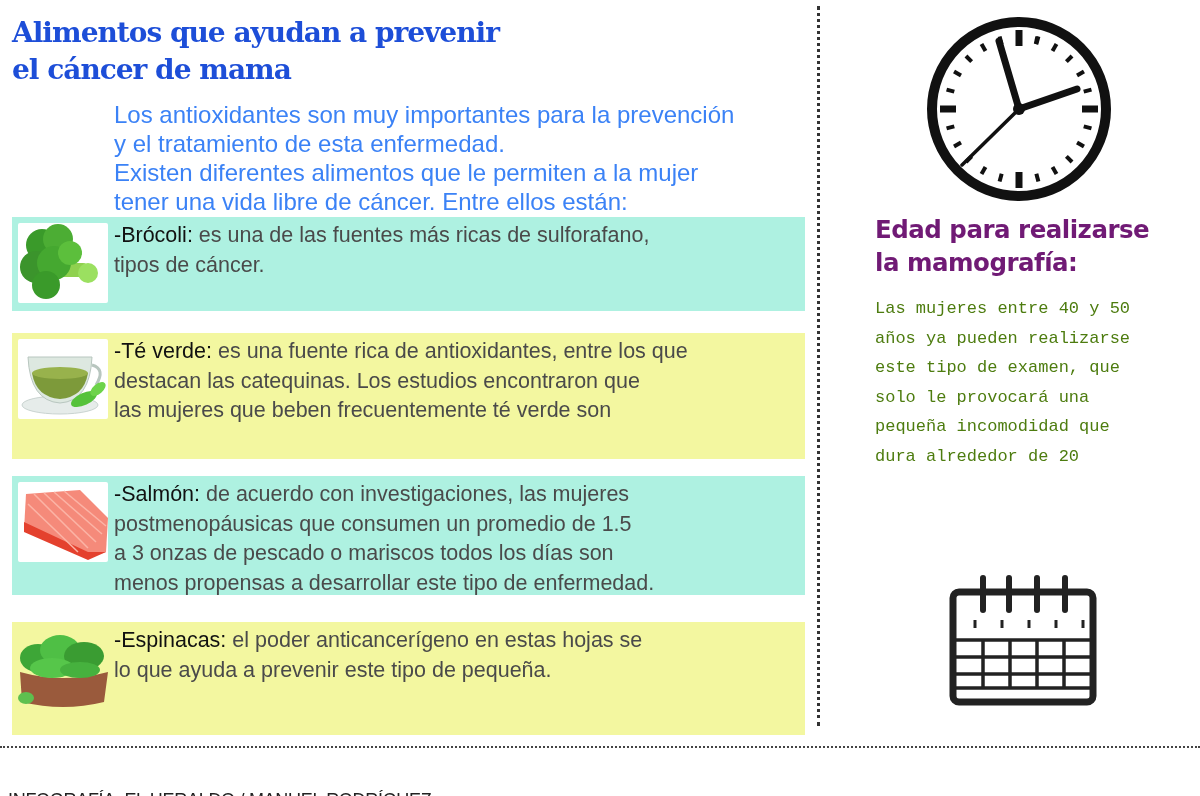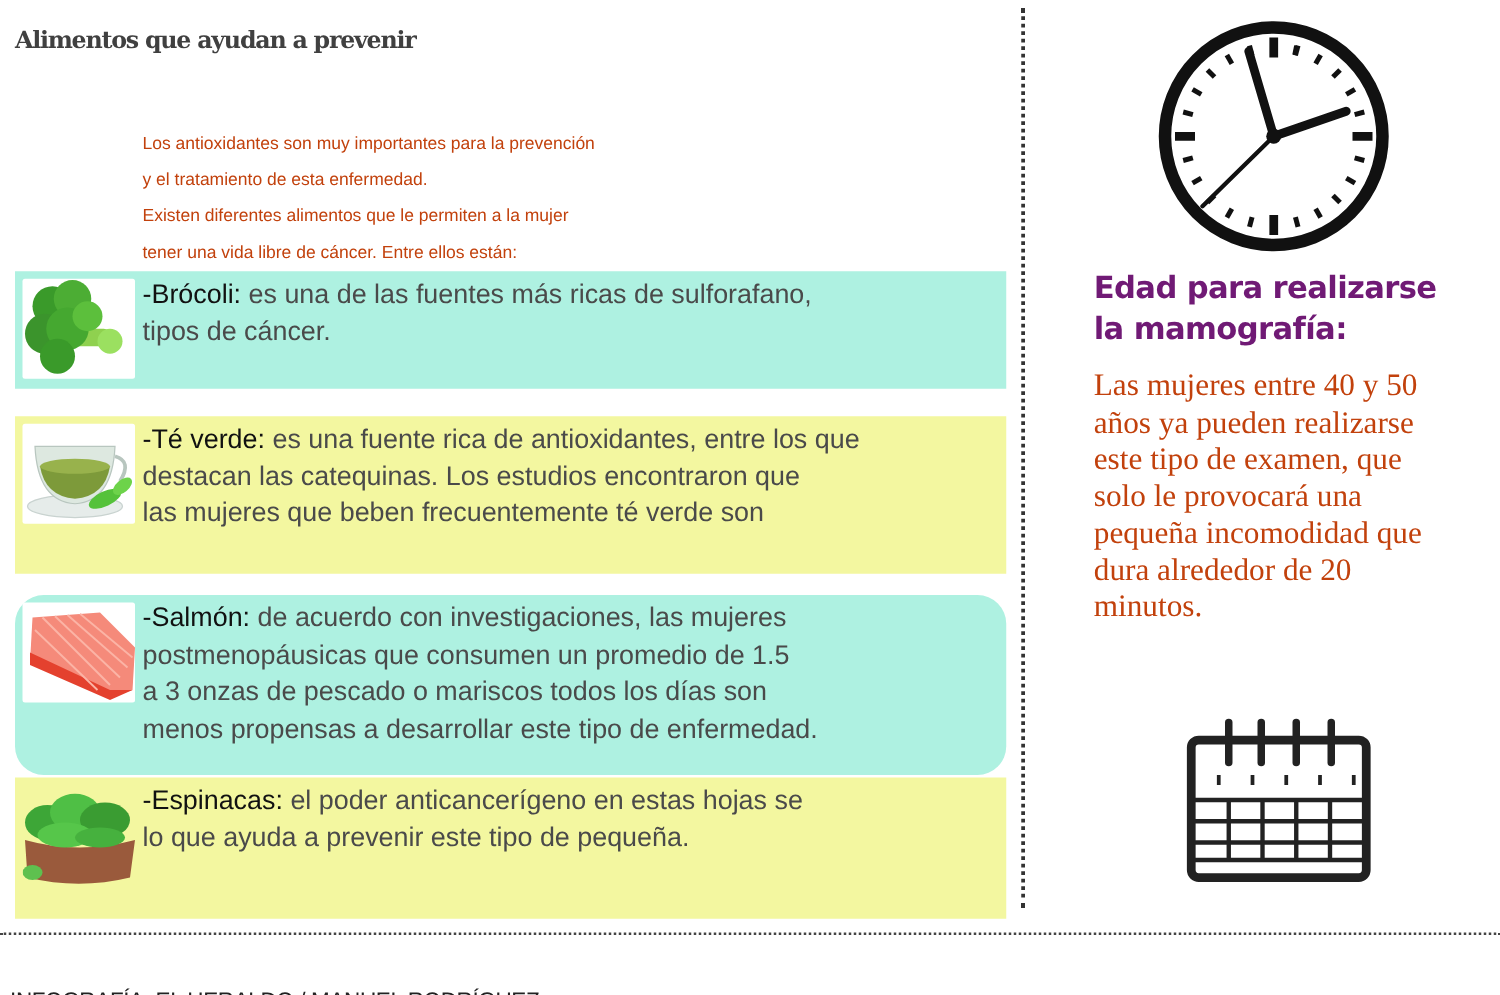--- a/index.html
+++ b/index.html
@@ -1,46 +1,47 @@
 <!DOCTYPE html>
 <html><head>
 <meta charset="utf-8">
 <style>
   html, body { margin:0; padding:0; }
   body { width:1200px; height:796px; background:#ffffff; position:relative; overflow:hidden;
          font-family:"DejaVu Sans", sans-serif; color:#3a3a3a; }
   .title { position:absolute; left:12px; top:14px; width:600px;
-           font-family:"DejaVu Serif", serif; font-weight:bold; font-size:19px; line-height:37px;
-           color:#404040; letter-spacing:-1px; }
+           font-family:"DejaVu Serif", serif; font-weight:bold; font-size:28px; line-height:37px;
+           color:#1d4ed8; letter-spacing:-1px; }
   .intro { position:absolute; left:114px; top:100px; width:690px;
-           font-family:"Liberation Sans", sans-serif; font-size:14px; line-height:29px; color:#c2410c; }
+           font-family:"Liberation Sans", sans-serif; font-size:24px; line-height:29px; color:#3b82f6; }
   .intro p { margin:0; }
   .box { position:absolute; left:12px; width:793px; }
   .box.teal { background:#aef1e1; }
   .box.yellow { background:#f3f7a0; }
   .thumb { position:absolute; left:6px; top:6px; width:90px; height:80px; border-radius:2px; overflow:hidden; }
   .btext { position:absolute; left:102px; top:4px; width:690px;
            font-family:"Liberation Sans", sans-serif; font-size:21.5px; line-height:29.5px; color:#4a4a4a; }
   .btext b { color:#111; font-weight:normal; }
   .vdivider { position:absolute; left:817px; top:6px; height:720px; border-left:3px dotted #333; }
   .hdivider { position:absolute; left:0; top:746px; width:1200px; border-top:2px dotted #444; }
   .credit { position:absolute; left:8px; top:790px; font-family:"Liberation Sans", sans-serif;
             font-size:18px; color:#222; letter-spacing:-0.3px; }
   .clock { position:absolute; left:924px; top:15px; width:190px; height:190px; }
   .rhead { position:absolute; left:875px; top:213px; width:320px;
            font-family:"DejaVu Sans", sans-serif; font-weight:bold; font-size:24.5px; line-height:33px; color:#701a75; letter-spacing:-0.5px; }
   .rbody { position:absolute; left:875px; top:294px; width:320px;
-           font-family:Liberation Serif, serif; font-size:25px; line-height:29.5px; color:#c2410c; }
+           font-family:Liberation Mono, monospace; font-size:17px; line-height:29.5px; color:#4d7c0f; }
   .calendar { position:absolute; left:945px; top:570px; width:155px; height:140px; }
 </style>
 </head>
 <body>
 
 <div class="title">
   <div>Alimentos que ayudan a prevenir</div>
+  <div>el cáncer de mama</div>
 </div>
 
 <div class="intro">
   <p>Los antioxidantes son muy importantes para la prevención</p>
   <p>y el tratamiento de esta enfermedad.</p>
   <p>Existen diferentes alimentos que le permiten a la mujer</p>
   <p>tener una vida libre de cáncer. Entre ellos están:</p>
 </div>
 
 <div class="box teal" style="top:217px;height:94px;">
@@ -74,21 +75,21 @@
       <ellipse cx="80" cy="50" rx="9" ry="5" fill="#6dd34a" transform="rotate(-40 80 50)"></ellipse>
     </svg>
   </div>
   <div class="btext">
     <div><b>-Té verde:</b><span> es una fuente rica de antioxidantes, entre los que</span></div>
     <div>destacan las catequinas. Los estudios encontraron que</div>
     <div>las mujeres que beben frecuentemente té verde son</div>
   </div>
 </div>
 
-<div class="box teal" style="top:476px;height:144px;border-radius:23px;">
+<div class="box teal" style="top:476px;height:119px;">
   <div class="thumb" style="background:#ffffff;">
     <svg width="90" height="80" viewBox="0 0 90 80">
       <path d="M8 12 L62 8 L90 36 L88 70 L70 76 L6 48 Z" fill="#f58a7a"></path>
       <path d="M6 40 L70 70 L88 70 L70 78 L6 50 Z" fill="#e4412e"></path>
       <g stroke="#fbb4a6" stroke-width="1.5">
         <line x1="16" y1="12" x2="70" y2="66"></line>
         <line x1="26" y1="11" x2="78" y2="60"></line>
         <line x1="36" y1="10" x2="84" y2="52"></line>
         <line x1="46" y1="9" x2="88" y2="44"></line>
         <line x1="10" y1="22" x2="60" y2="70"></line>
@@ -169,21 +170,20 @@
   <div>la mamografía:</div>
 </div>
 
 <div class="rbody">
   <div>Las mujeres entre 40 y 50</div>
   <div>años ya pueden realizarse</div>
   <div>este tipo de examen, que</div>
   <div>solo le provocará una</div>
   <div>pequeña incomodidad que</div>
   <div>dura alrededor de 20</div>
-  <div>minutos.</div>
 </div>
 
 <div class="calendar">
   <svg width="155" height="140" viewBox="0 0 155 140">
     <rect x="8" y="22" width="140" height="110" rx="6" fill="#fff" stroke="#222" stroke-width="7"></rect>
     <g fill="none" stroke="#222" stroke-width="6" stroke-linecap="round">
       <line x1="38" y1="8" x2="38" y2="40"></line>
         <line x1="38" y1="22" x2="54" y2="22"></line>
       <line x1="64" y1="8" x2="64" y2="40"></line>
         <line x1="64" y1="22" x2="80" y2="22"></line>

